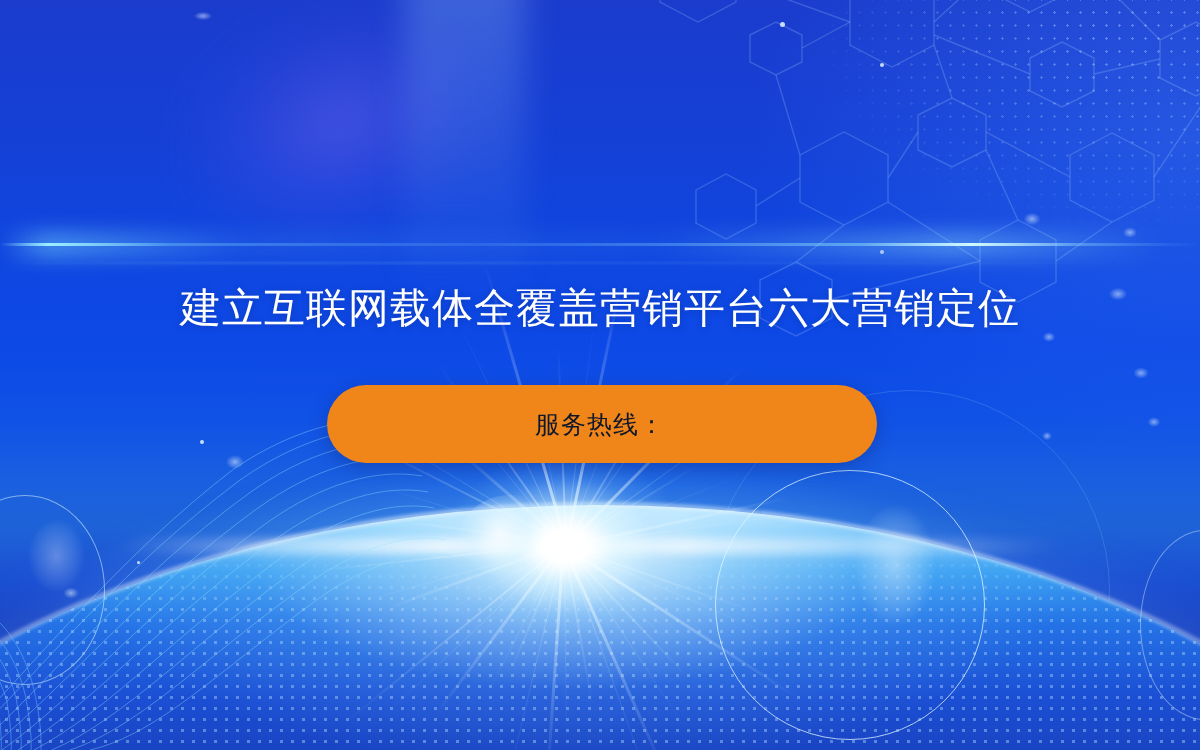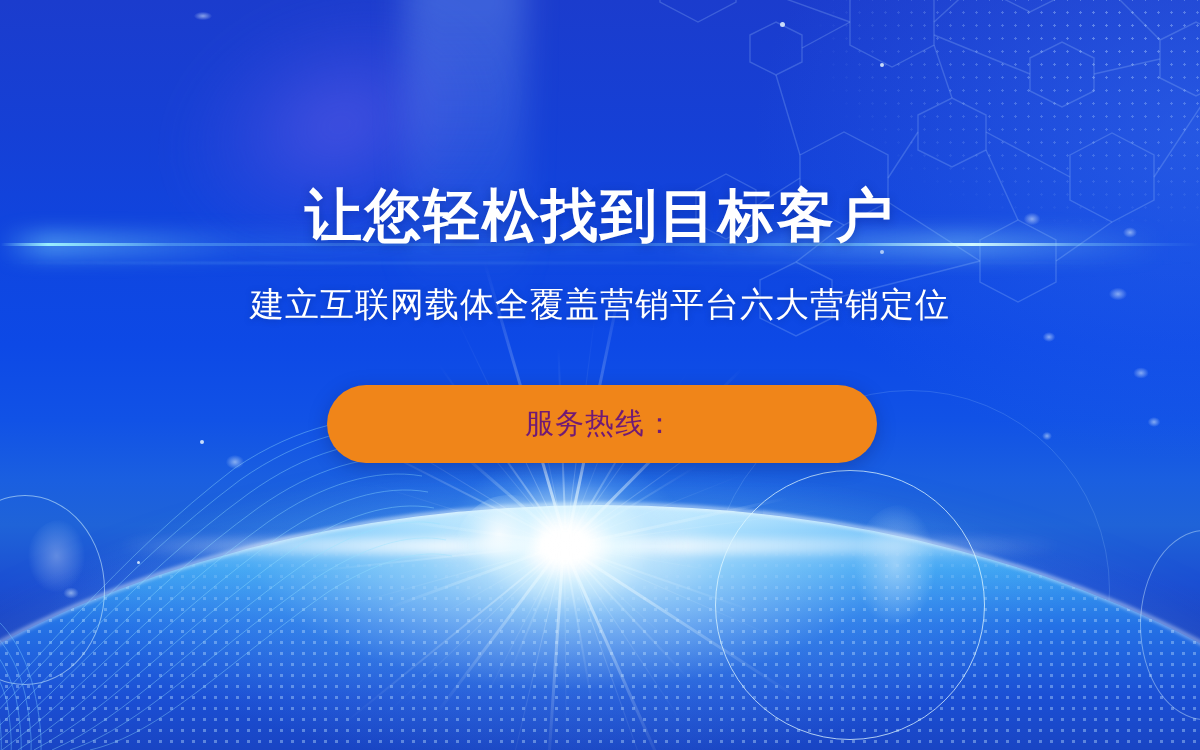--- a/index.html
+++ b/index.html
@@ -197,38 +197,38 @@
     font-weight:bold;
     letter-spacing:2px;
     color:#ffffff;
     line-height:1.15;
     text-shadow:0 2px 10px rgba(10,40,130,.45);
     white-space:nowrap;
   }
   .subhead{
     position:absolute;top:283px;left:0;width:1200px;
     text-align:center;
-    font-size:34px;
+    font-size:41px;
     font-weight:normal;
     letter-spacing:1px;
     color:#ffffff;
     line-height:1.25;
     text-shadow:0 1px 6px rgba(10,40,130,.4);
     white-space:nowrap;
   }
 
   .hotline-btn{
     position:absolute;left:327px;top:385px;
     width:550px;height:78px;
     border:0;
     border-radius:39px;
     background:#f08519;
-    color:#701a75;
+    color:#0f172a;
     font-family:"Liberation Sans","DejaVu Sans",sans-serif;
-    font-size:29px;
+    font-size:25px;
     letter-spacing:1px;
     display:flex;align-items:center;justify-content:center;
     cursor:pointer;
     box-shadow:0 4px 18px rgba(12,35,110,.35);
     white-space:nowrap;
   }
   .hotline-btn span{display:inline-block;}
   .hotline-label{margin-right:4px;}
 </style>
 </head>
@@ -382,21 +382,20 @@
   <div class="dot-soft" style="left:1130px;top:365px;width:22px;height:16px;"></div>
   <div class="dot-soft" style="left:1145px;top:415px;width:18px;height:14px;"></div>
   <div class="dot-soft" style="left:1040px;top:430px;width:14px;height:12px;"></div>
   <div class="dot" style="left:780px;top:22px;width:5px;height:5px;"></div>
   <div class="dot" style="left:880px;top:63px;width:4px;height:4px;"></div>
   <div class="dot" style="left:716px;top:430px;width:3px;height:3px;"></div>
   <div class="dot-soft" style="left:190px;top:10px;width:26px;height:12px;"></div>
 
   <div class="content">
 
-    <div class="headline">让您轻松找到目标客户</div>
 
     <div class="subhead">建立互联网载体全覆盖营销平台六大营销定位</div>
 
     <button class="hotline-btn">
       <span class="hotline-label">服务热线：</span>
     </button>
 
   </div>
 </div>
 

